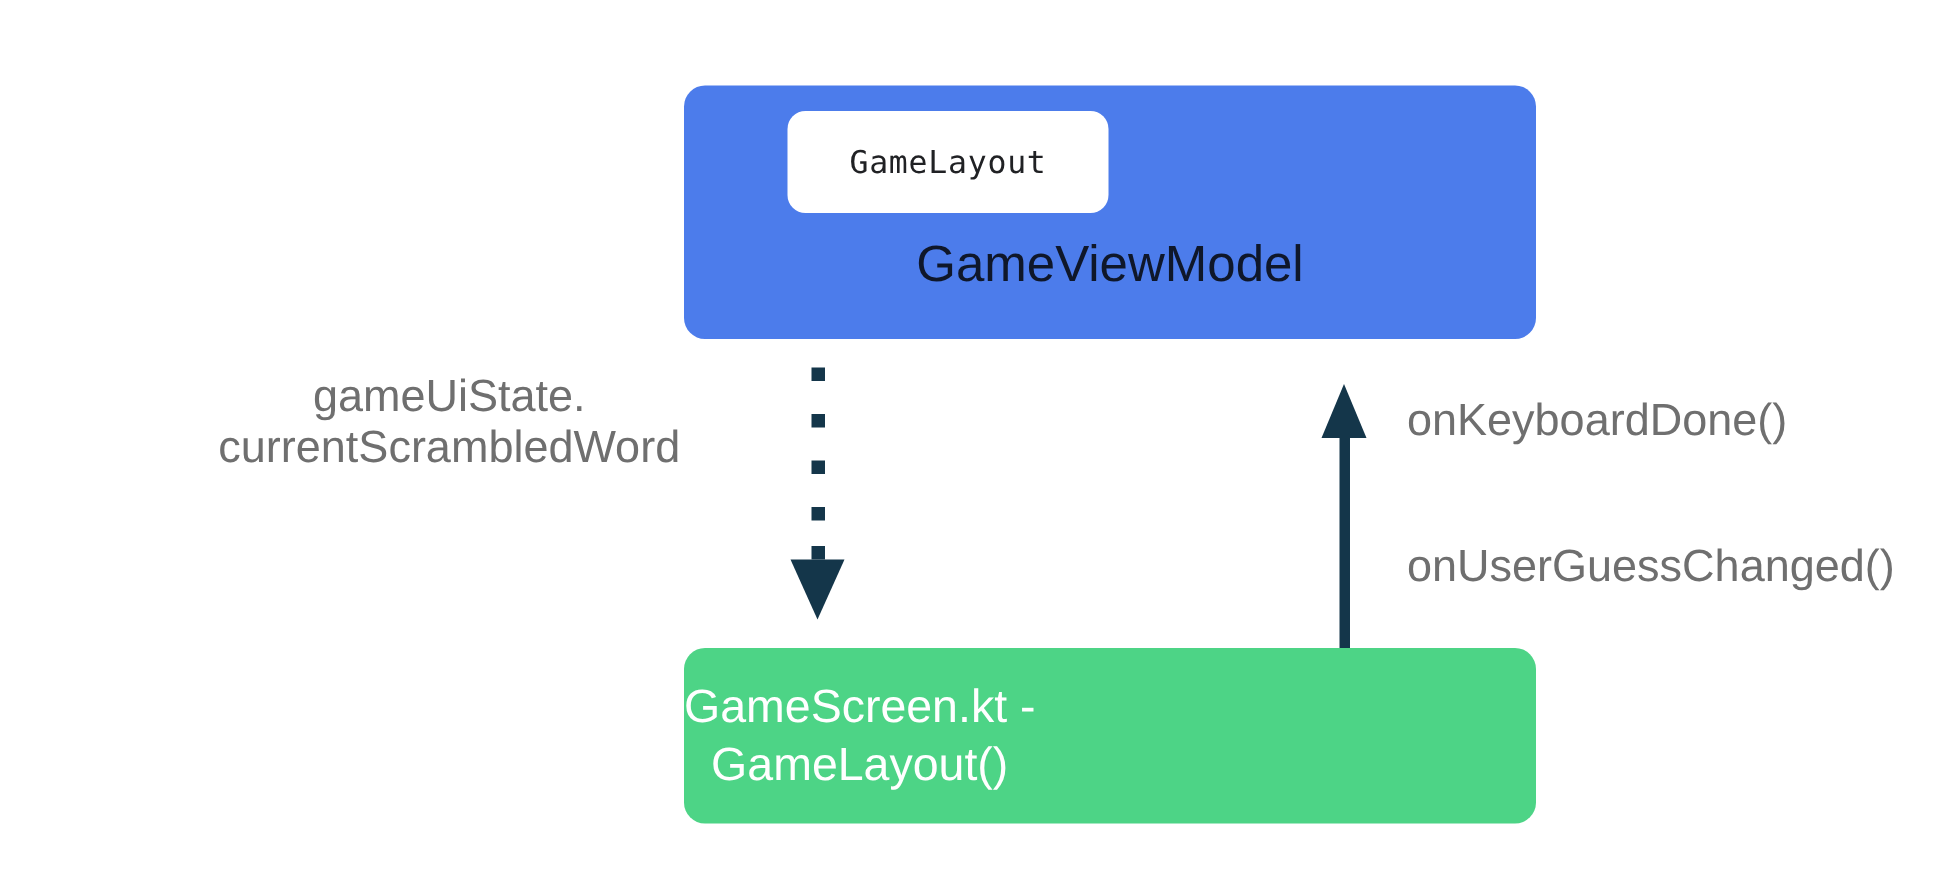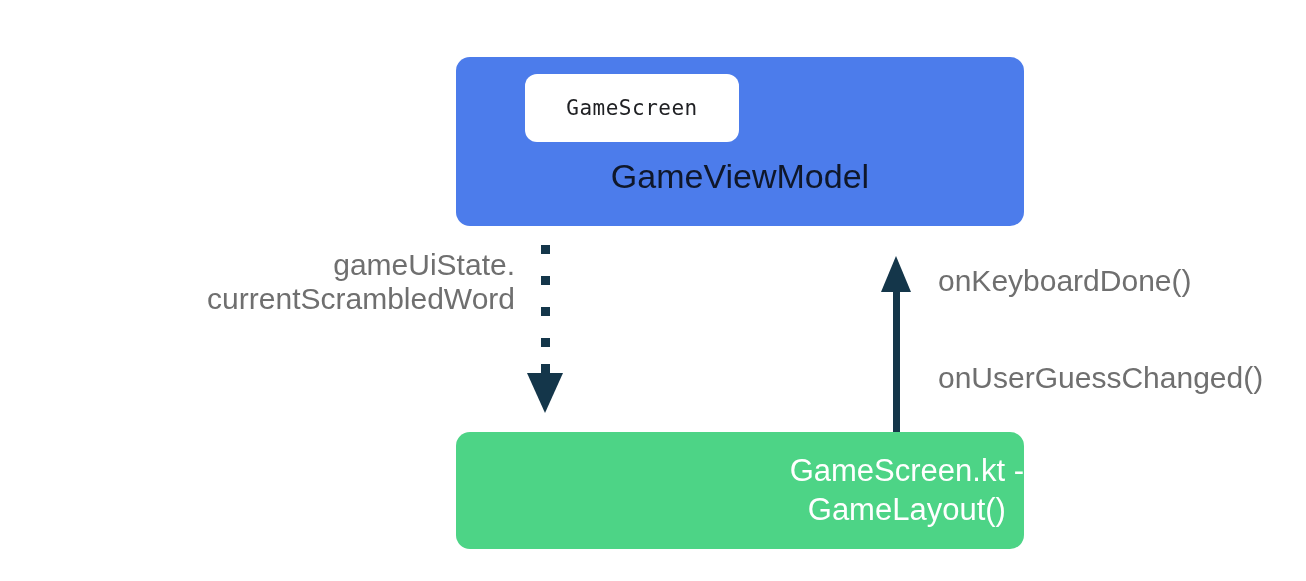--- a/index.html
+++ b/index.html
@@ -32,21 +32,21 @@
     background: #4c7ceb;
   }
   #screen-box {
     left: 456px;
     top: 432px;
     width: 568px;
     height: 117px;
     background: #4dd486;
     display: flex;
     align-items: center;
-    justify-content: flex-end;
+    justify-content: flex-start;
   }
 
   
   #state-chip {
     position: absolute;
     left: 69px;
     top: 17px;
     width: 214px;
     height: 68px;
     background: #ffffff;
@@ -137,24 +137,24 @@
 
   
   .edge-label {
     position: absolute;
     font-size: 30px;
     color: #6f6f6f;
     line-height: 1.12;
     white-space: pre-line;
   }
   #label-state-read {
-    left: 60px;
+    left: 72px;
     top: 248px;
     width: 455px;
-    text-align: right;
+    text-align: center;
   }
   #label-userguess-read {
     left: 60px;
     top: 361px;
     width: 455px;
     text-align: right;
   }
   #label-keyboard-done {
     left: 938px;
     top: 264px;
@@ -166,21 +166,21 @@
     text-align: right;
   }
 </style>
 </head>
 <body>
 
 <div id="canvas">
 
   <div class="node-box" id="viewmodel-box">
     <div id="state-chip">
-      <span id="state-chip-label">GameScreen</span>
+      <span id="state-chip-label">GameLayout</span>
     </div>
     <div id="viewmodel-title">GameViewModel</div>
   </div>
 
   <div class="node-box" id="screen-box">
     <div id="screen-title">GameScreen.kt -
 GameLayout()</div>
   </div>
 
   <div id="down-arrow">

